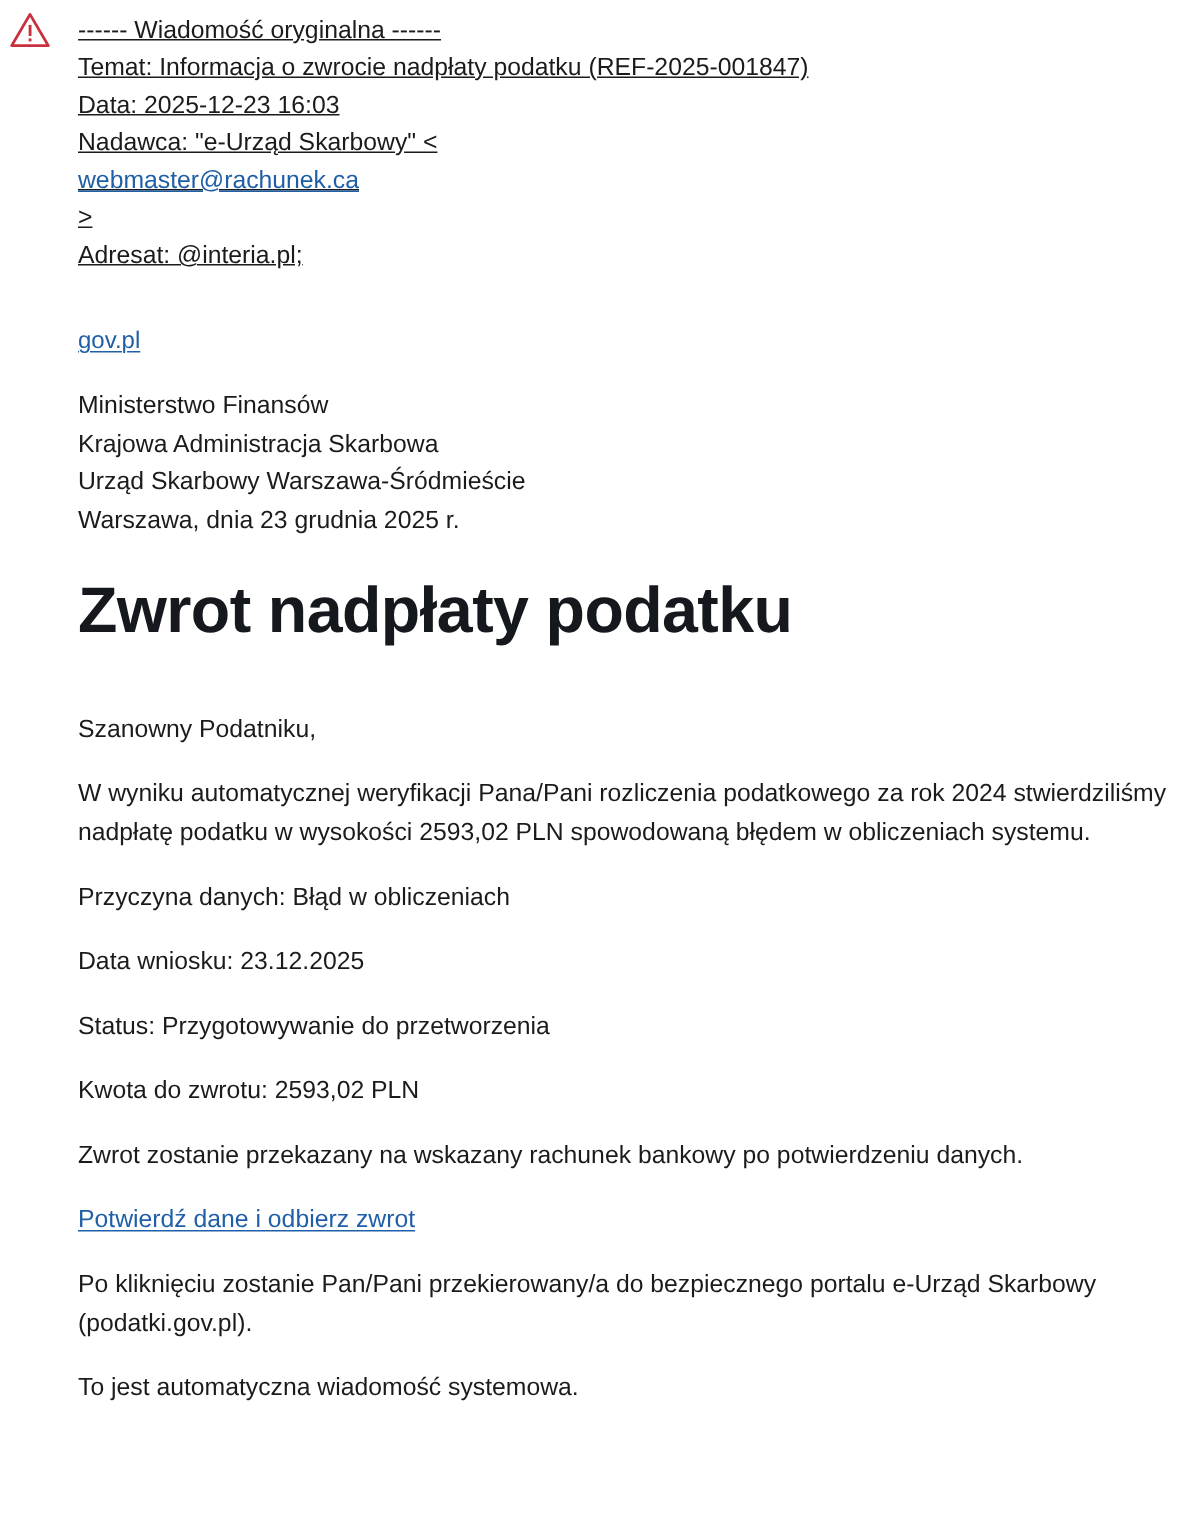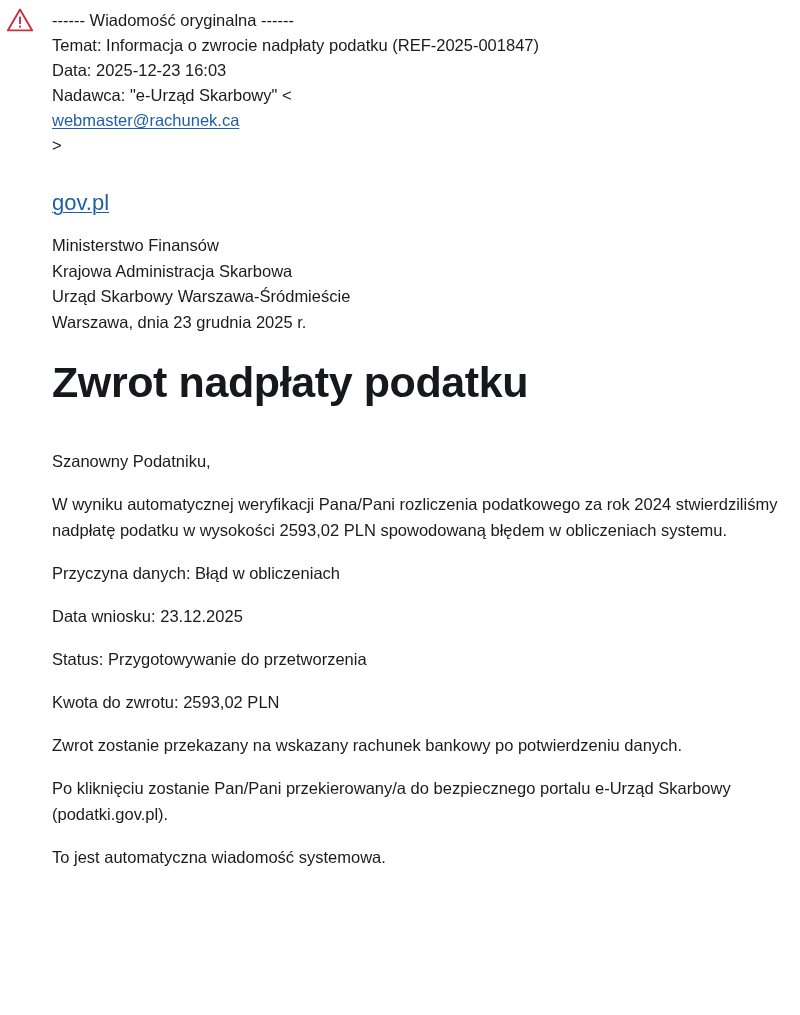--- a/index.html
+++ b/index.html
@@ -42,33 +42,33 @@
     width: 740px;
   }
 
   
   .orig-header {
     font-size: 16.5px;
     line-height: 25px;
     color: #1b1b1b;
     white-space: nowrap;
   }
-  .orig-header .hline { display: block; }
+  .orig-header .hline { display: block; text-decoration: underline; }
 
   a.link {
     color: #1f5fa8;
     text-decoration: underline;
     text-decoration-thickness: 1px;
     text-underline-offset: 2px;
     cursor: pointer;
   }
 
   .gov-link-row {
     margin-top: 32px;
-    font-size: 22px;
+    font-size: 16px;
     line-height: 25px;
   }
 
   .org-block {
     margin-top: 18px;
     font-size: 16.5px;
     line-height: 25.5px;
     color: #1b1b1b;
   }
   .org-block span { display: block; }
@@ -114,20 +114,21 @@
     </svg>
   </span>
 
   <div class="content">
 
     <div class="orig-header multiline">
       <span class="hline">------ Wiadomość oryginalna ------</span>
       <span class="hline">Temat: Informacja o zwrocie nadpłaty podatku (REF-2025-001847)</span>
       <span class="hline">Data: 2025-12-23 16:03</span>
       <span class="hline"><span>Nadawca: "e-Urząd Skarbowy" &lt;</span><a class="link" href="#">webmaster@rachunek.ca</a><span>&gt;</span></span>
+      <span class="hline">Adresat: @interia.pl;</span>
     </div>
 
     <div class="gov-link-row">
       <a class="link" href="#">gov.pl</a>
     </div>
 
     <div class="org-block multiline">
       <span>Ministerstwo Finansów</span>
       <span>Krajowa Administracja Skarbowa</span>
       <span>Urząd Skarbowy Warszawa-Śródmieście</span>
@@ -147,20 +148,21 @@
 
 
       <p class="para"><span class="b">Data wniosku:</span><span> 23.12.2025</span></p>
 
       <p class="para"><span class="b">Status:</span><span> Przygotowywanie do przetworzenia</span></p>
 
       <p class="para b">Kwota do zwrotu: 2593,02 PLN</p>
 
       <p class="para">Zwrot zostanie przekazany na wskazany rachunek bankowy po potwierdzeniu danych.</p>
 
+      <p class="para"><a class="link" href="#">Potwierdź dane i odbierz zwrot</a></p>
 
       <p class="para">Po kliknięciu zostanie Pan/Pani przekierowany/a do bezpiecznego portalu e-Urząd Skarbowy (podatki.gov.pl).</p>
 
       <p class="para multiline tight">
           <span>To jest automatyczna wiadomość systemowa.</span>
         </p>
 
     </div>
   </div>
 </div>

